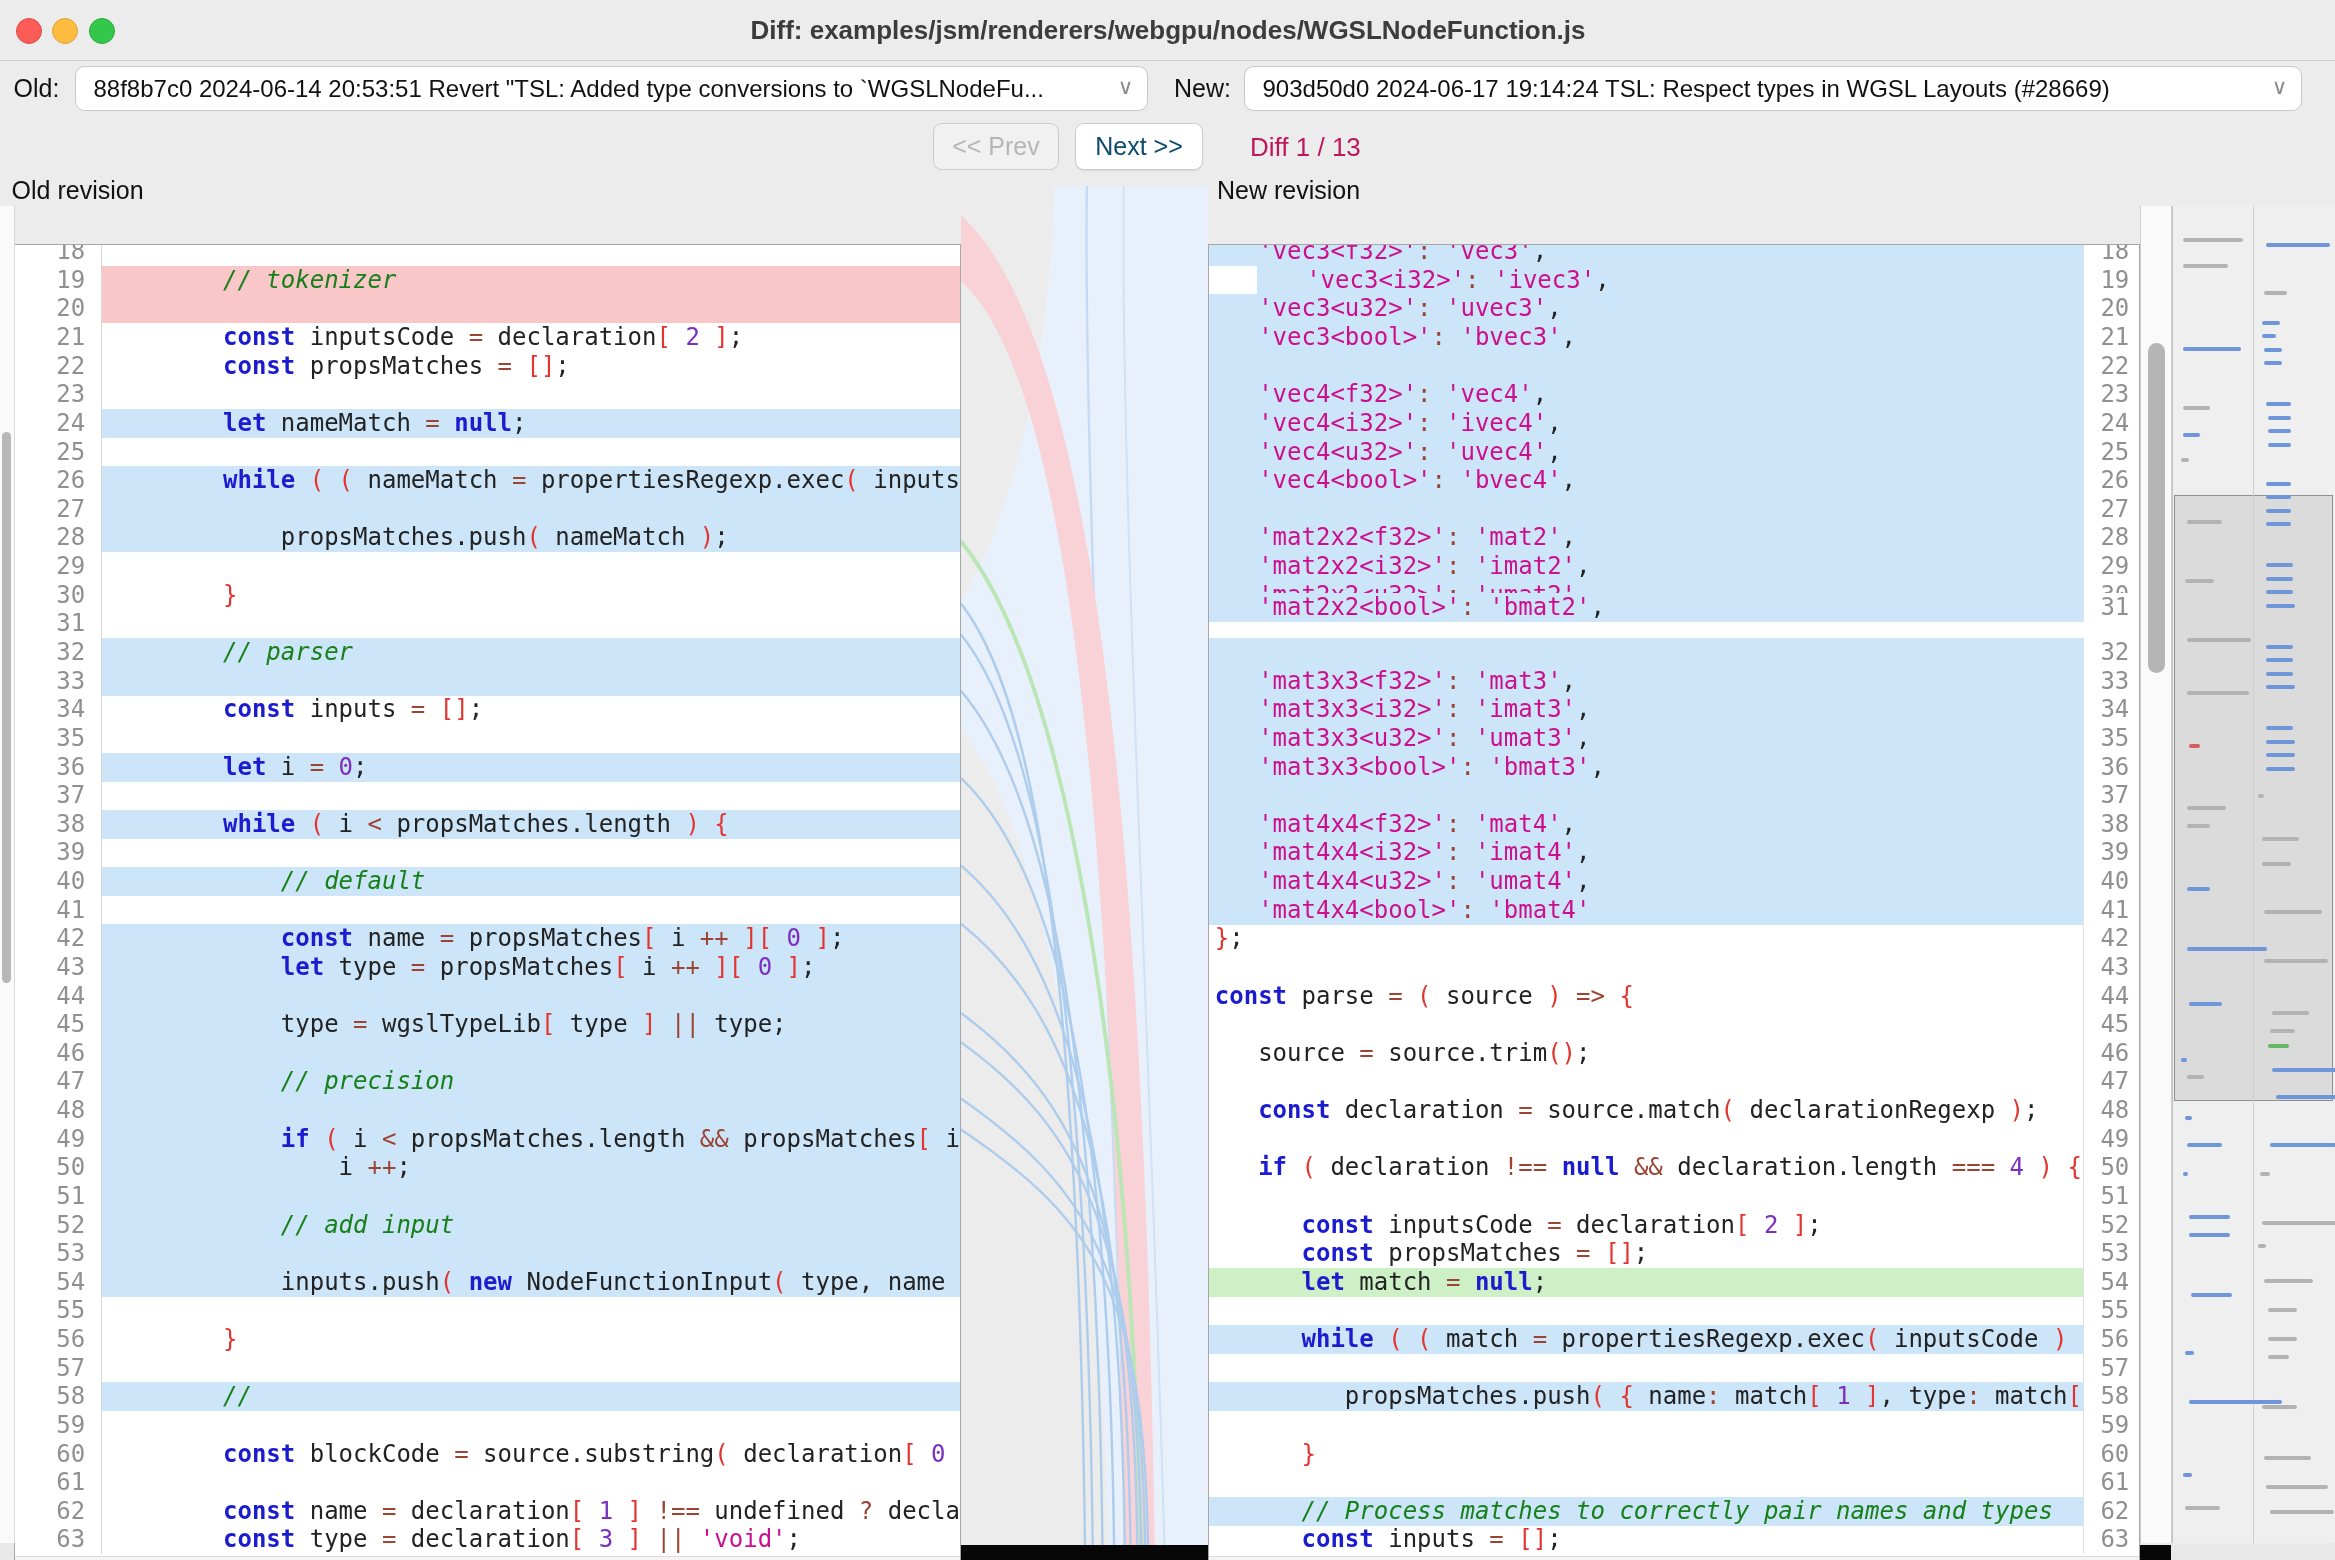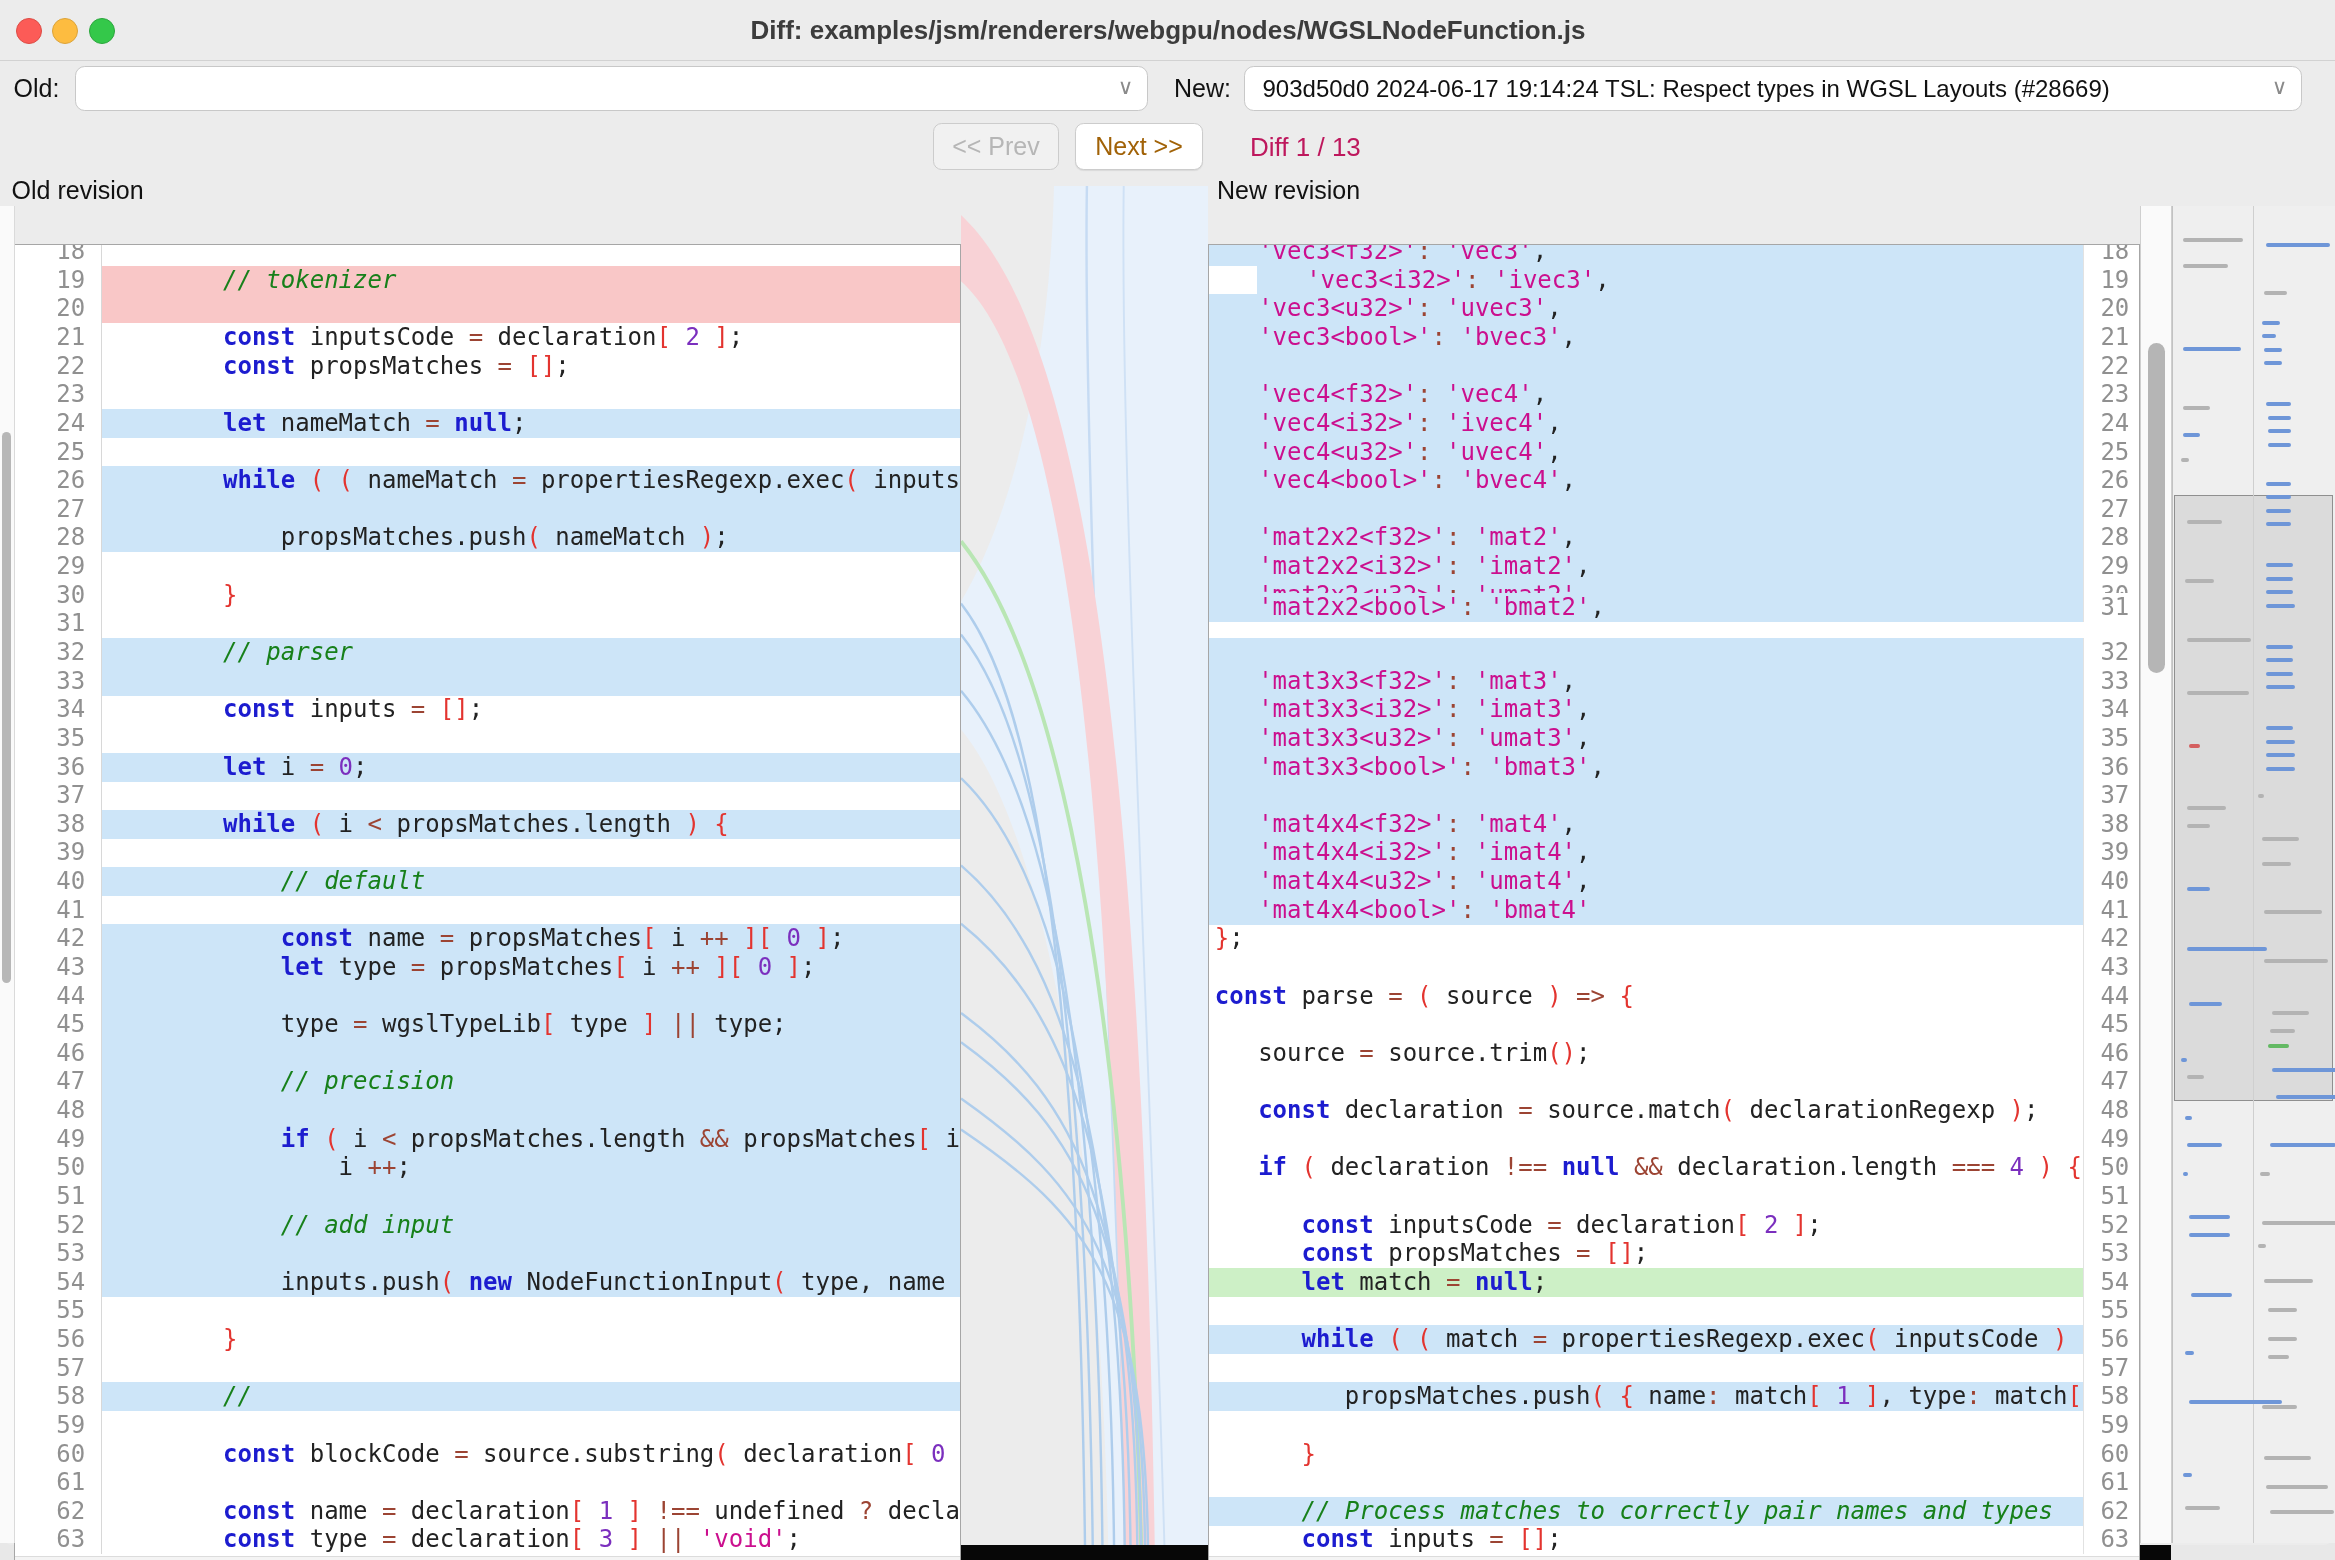--- a/index.html
+++ b/index.html
@@ -15,21 +15,21 @@
   .win-title{position:absolute;left:0;right:0;top:14.6px;text-align:center;font-size:26px;font-weight:bold;color:#3c3c3c;}
   
   .toolbar-label{position:absolute;top:74px;font-size:25px;color:#111;}
   .select{position:absolute;top:66px;height:45px;background:#fff;border:1.5px solid #c8c8c8;border-radius:9.7px;box-sizing:border-box;display:flex;align-items:center;padding:0 43px 0 17.5px;font-size:24px;color:#111;white-space:nowrap;overflow:hidden;}
   .select .chev{position:absolute;right:13.6px;top:6.8px;color:#8a8a8a;font-size:21.3px;}
   .sel-old{left:75px;width:1073px;}
   .sel-new{left:1244px;width:1058px;}
   
   .btn{position:absolute;top:123px;height:47px;border-radius:8.7px;border:1.5px solid #cccccc;box-sizing:border-box;font-size:25px;display:flex;align-items:center;justify-content:center;}
   .btn-prev{left:933px;width:126px;background:#f1f1f1;color:#b6b6b6;}
-  .btn-next{left:1075px;width:128px;background:#ffffff;color:#a16207;box-shadow:0 1px 1px rgba(0,0,0,.08);}
+  .btn-next{left:1075px;width:128px;background:#ffffff;color:#0c4a6e;box-shadow:0 1px 1px rgba(0,0,0,.08);}
   .diff-counter{position:absolute;left:1250px;top:132px;font-size:26px;color:#be185d;}
   .pane-title{position:absolute;top:176px;font-size:25px;color:#111;}
   
   .pane{position:absolute;top:206px;height:1337px;background:#ffffff;border:1.5px solid #a6a6a6;box-sizing:border-box;overflow:hidden;margin-top:38px;}
   .pane-old{left:13.6px;width:947px;}
   .pane-new{left:1208px;width:932px;}
   .rows{position:absolute;left:0;top:0;right:0;bottom:23px;overflow:hidden;font-family:"DejaVu Sans Mono",monospace;font-size:24px;color:#222;}
   #old-rows{tab-size:4;}
   #new-rows{tab-size:3;}
   .crow{position:absolute;left:0;right:0;height:29px;line-height:29px;display:flex;white-space:pre;}
@@ -74,20 +74,21 @@
 
   <div class="titlebar">
     <div class="tl red"></div>
     <div class="tl yellow"></div>
     <div class="tl green"></div>
     <div class="win-title">Diff: examples/jsm/renderers/webgpu/nodes/WGSLNodeFunction.js</div>
   </div>
 
   <div class="toolbar-label" style="left:13.6px">Old:</div>
   <div class="select sel-old">
+    <span>88f8b7c0 2024-06-14 20:53:51 Revert "TSL: Added type conversions to `WGSLNodeFu...</span>
     <span class="chev">∨</span>
   </div>
   <div class="toolbar-label" style="left:1174px">New:</div>
   <div class="select sel-new">
     <span>903d50d0 2024-06-17 19:14:24 TSL: Respect types in WGSL Layouts (#28669)</span>
     <span class="chev">∨</span>
   </div>
 
   <div class="btn btn-prev">&lt;&lt; Prev</div>
   <div class="btn btn-next">Next &gt;&gt;</div>

